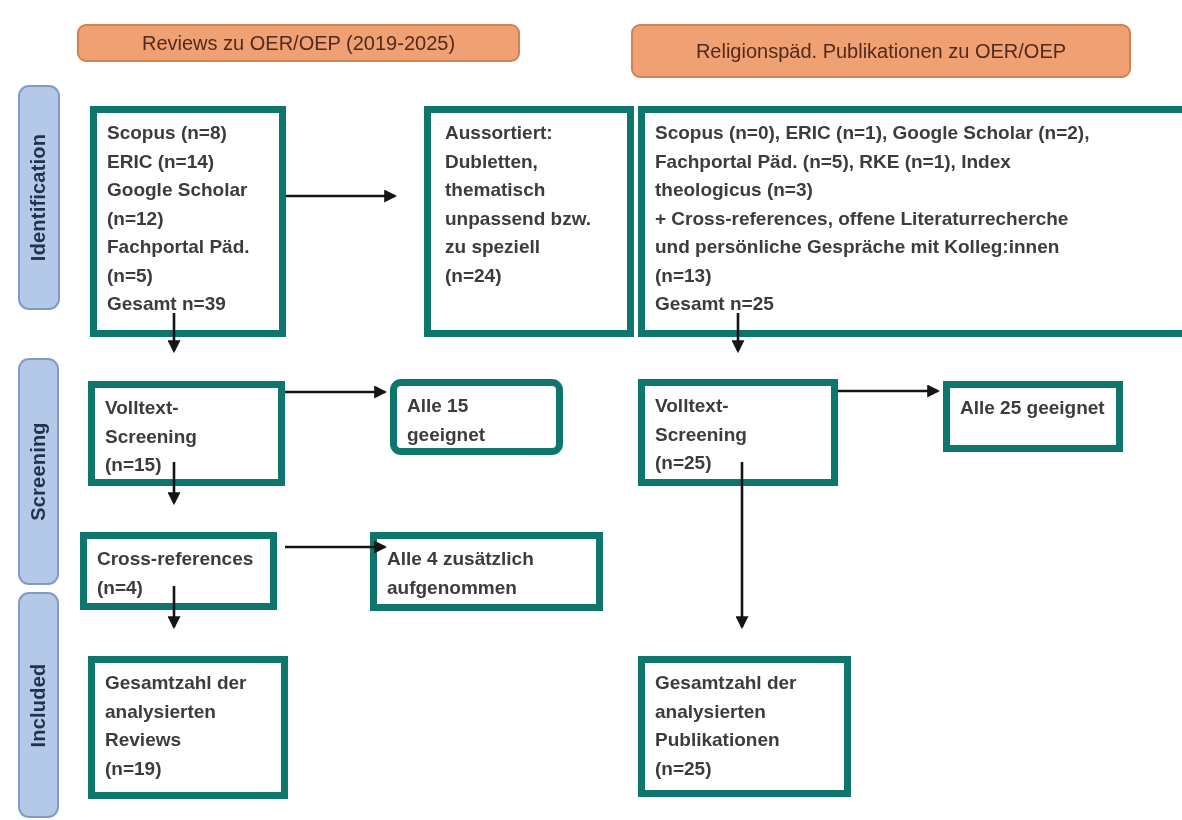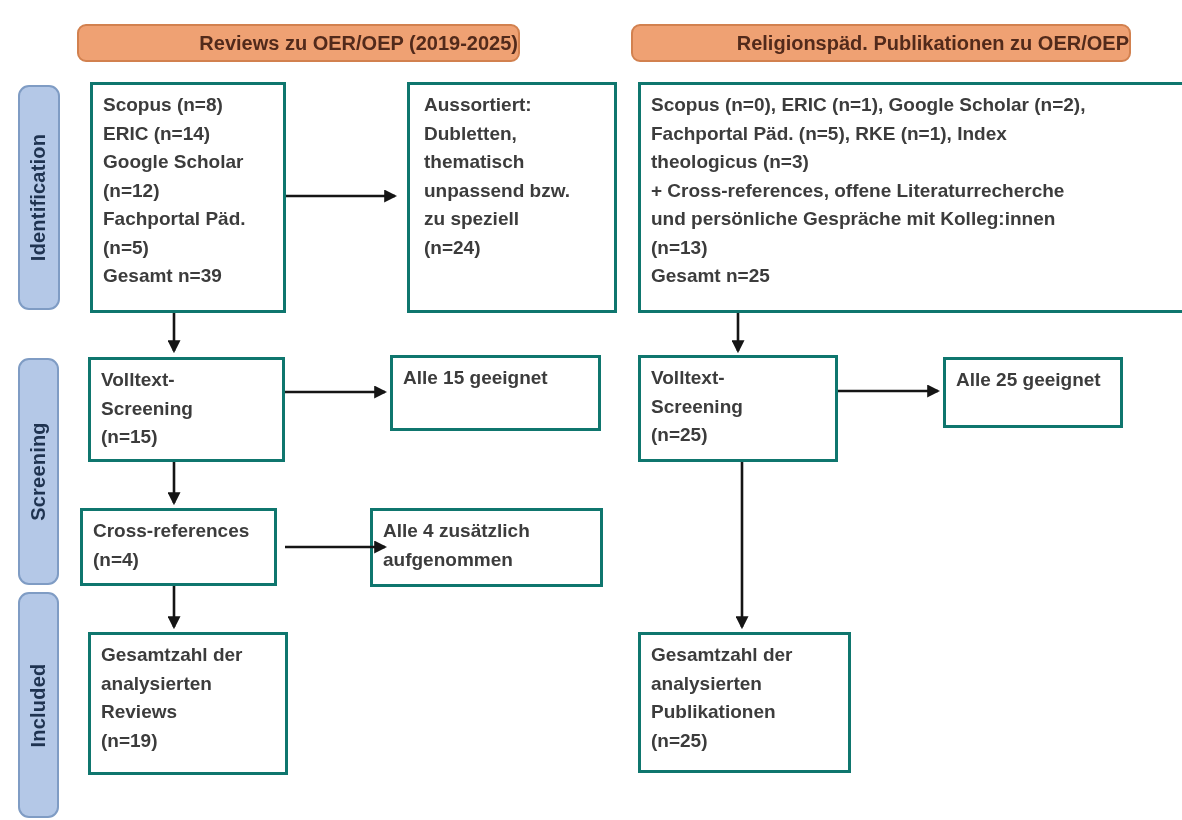--- a/index.html
+++ b/index.html
@@ -12,27 +12,27 @@
     position: relative;
     width: 1182px;
     height: 820px;
     background: #ffffff;
     overflow: hidden;
   }
   .hdr {
     position: absolute;
     display: flex;
     align-items: center;
-    justify-content: flex-end;
+    justify-content: center;
     background: #efa173;
     border: 2px solid #d2814f;
     border-radius: 9px;
     color: #522a1b;
     font-size: 20px;
-    font-weight: bold;
+    font-weight: normal;
     text-align: center;
     box-sizing: border-box;
   }
   .stage {
     position: absolute;
     display: flex;
     align-items: center;
     justify-content: center;
     background: #b4c8e7;
     border: 2px solid #7f9cc4;
@@ -43,29 +43,30 @@
     transform: rotate(-90deg);
     white-space: nowrap;
     color: #1f3350;
     font-size: 20px;
     font-weight: bold;
     letter-spacing: 0.2px;
   }
   .box {
     position: absolute;
     background: #ffffff;
-    border: 3px solid #0f766e;
+    border: 7px solid #0f766e;
     box-sizing: border-box;
     padding: 6px 10px;
     color: #3c3c3c;
     font-size: 19px;
     font-weight: bold;
     line-height: 1.5;
     white-space: pre-line;
     overflow: hidden;
+    margin-top: 24px;
   }
   .arrows {
     position: absolute;
     left: 0;
     top: 0;
     width: 1182px;
     height: 820px;
     pointer-events: none;
   }
   .arrows line {
@@ -74,21 +75,21 @@
   }
 </style>
 </head>
 <body>
 
 <div class="canvas">
 
   <div class="hdr" style="left:77px; top:24px; width:443px; height:38px;">
     <span>Reviews zu OER/OEP (2019-2025)</span>
   </div>
-  <div class="hdr" style="left:631px; top:24px; width:500px; height:38px;">
+  <div class="hdr" style="left:631px; top:24px; width:500px; height:54px;">
     <span>Religionspäd. Publikationen zu OER/OEP</span>
   </div>
 
   <div class="stage" style="left:18px; top:85px; width:42px; height:225px;">
     <span>Identification</span>
   </div>
   <div class="stage" style="left:18px; top:358px; width:41px; height:227px;">
     <span>Screening</span>
   </div>
   <div class="stage" style="left:18px; top:592px; width:41px; height:226px;">
@@ -96,32 +97,32 @@
   </div>
 
   <div class="box" style="left:90px; top:82px; width:196px; height:231px;">Scopus (n=8)
 ERIC (n=14)
 Google Scholar
 (n=12)
 Fachportal Päd.
 (n=5)
 Gesamt n=39</div>
 
-  <div class="box" style="left:407px; top:82px; width:210px; height:231px; padding-left:14px;">Aussortiert:
+  <div class="box" style="left:424px; top:82px; width:210px; height:231px; padding-left:14px;">Aussortiert:
 Dubletten,
 thematisch
 unpassend bzw.
 zu speziell
 (n=24)</div>
 
   <div class="box" style="left:88px; top:357px; width:197px; height:105px;">Volltext-
 Screening
 (n=15)</div>
 
-  <div class="box" style="left:390px; top:355px; width:211px; height:76px;">Alle 15 geeignet</div>
+  <div class="box" style="left:390px; top:355px; width:173px; height:76px;border-radius:11px;">Alle 15 geeignet</div>
 
   <div class="box" style="left:80px; top:508px; width:197px; height:78px;">Cross-references
 (n=4)</div>
 
   <div class="box" style="left:370px; top:508px; width:233px; height:79px;">Alle 4 zusätzlich
 aufgenommen</div>
 
   <div class="box" style="left:88px; top:632px; width:200px; height:143px;">Gesamtzahl der
 analysierten
 Reviews

